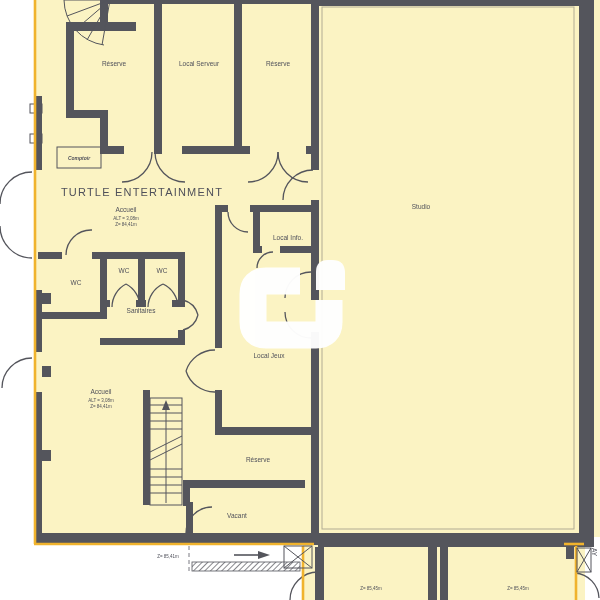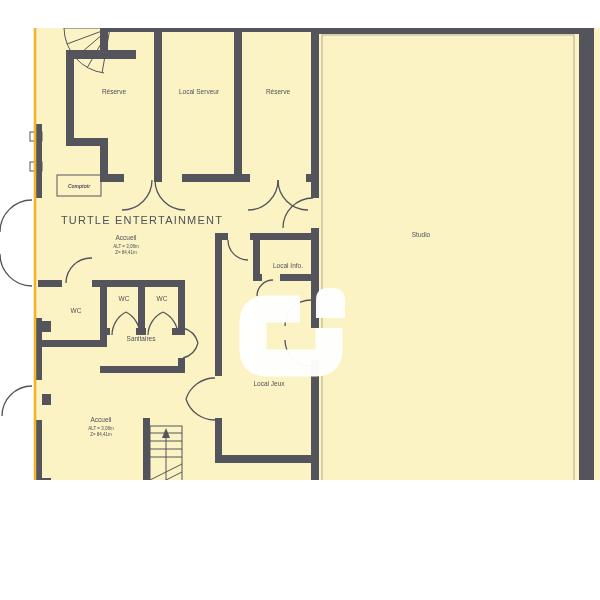--- a/index.html
+++ b/index.html
@@ -3,21 +3,21 @@
 <meta charset="utf-8">
 <style>
   :root{
     --paper:#ffffff;
     --floor:#FBF3C3;
     --wall:#54555C;
     --boundary:#F0B32D;
     --ink:#4F505A;
   }
   html,body{margin:0;padding:0;background:var(--paper);}
-  .stage{width:600px;height:452px;position:relative;overflow:hidden;background:var(--paper);margin-top:28px;}
+  .stage{width:600px;height:600px;position:relative;overflow:hidden;background:var(--paper);}
   svg{display:block;}
   .wall{fill:var(--wall);}
   .arc{stroke:var(--wall);fill:none;stroke-width:1.3;}
   .thin{stroke:var(--wall);fill:none;stroke-width:1;}
   .orange{stroke:var(--boundary);fill:none;stroke-width:2.6;}
   .lbl{fill:var(--ink);font-family:"Liberation Sans",sans-serif;font-size:6.5px;text-anchor:middle;}
   .lbl-sm{fill:var(--ink);font-family:"Liberation Sans",sans-serif;font-size:4.5px;text-anchor:middle;}
   .lbl-title{fill:var(--ink);font-family:"Liberation Sans",sans-serif;font-size:11px;letter-spacing:1.2px;text-anchor:middle;}
   .lbl-bold{fill:var(--ink);font-family:"Liberation Sans",sans-serif;font-size:5px;font-weight:bold;font-style:italic;text-anchor:middle;}
 </style>

